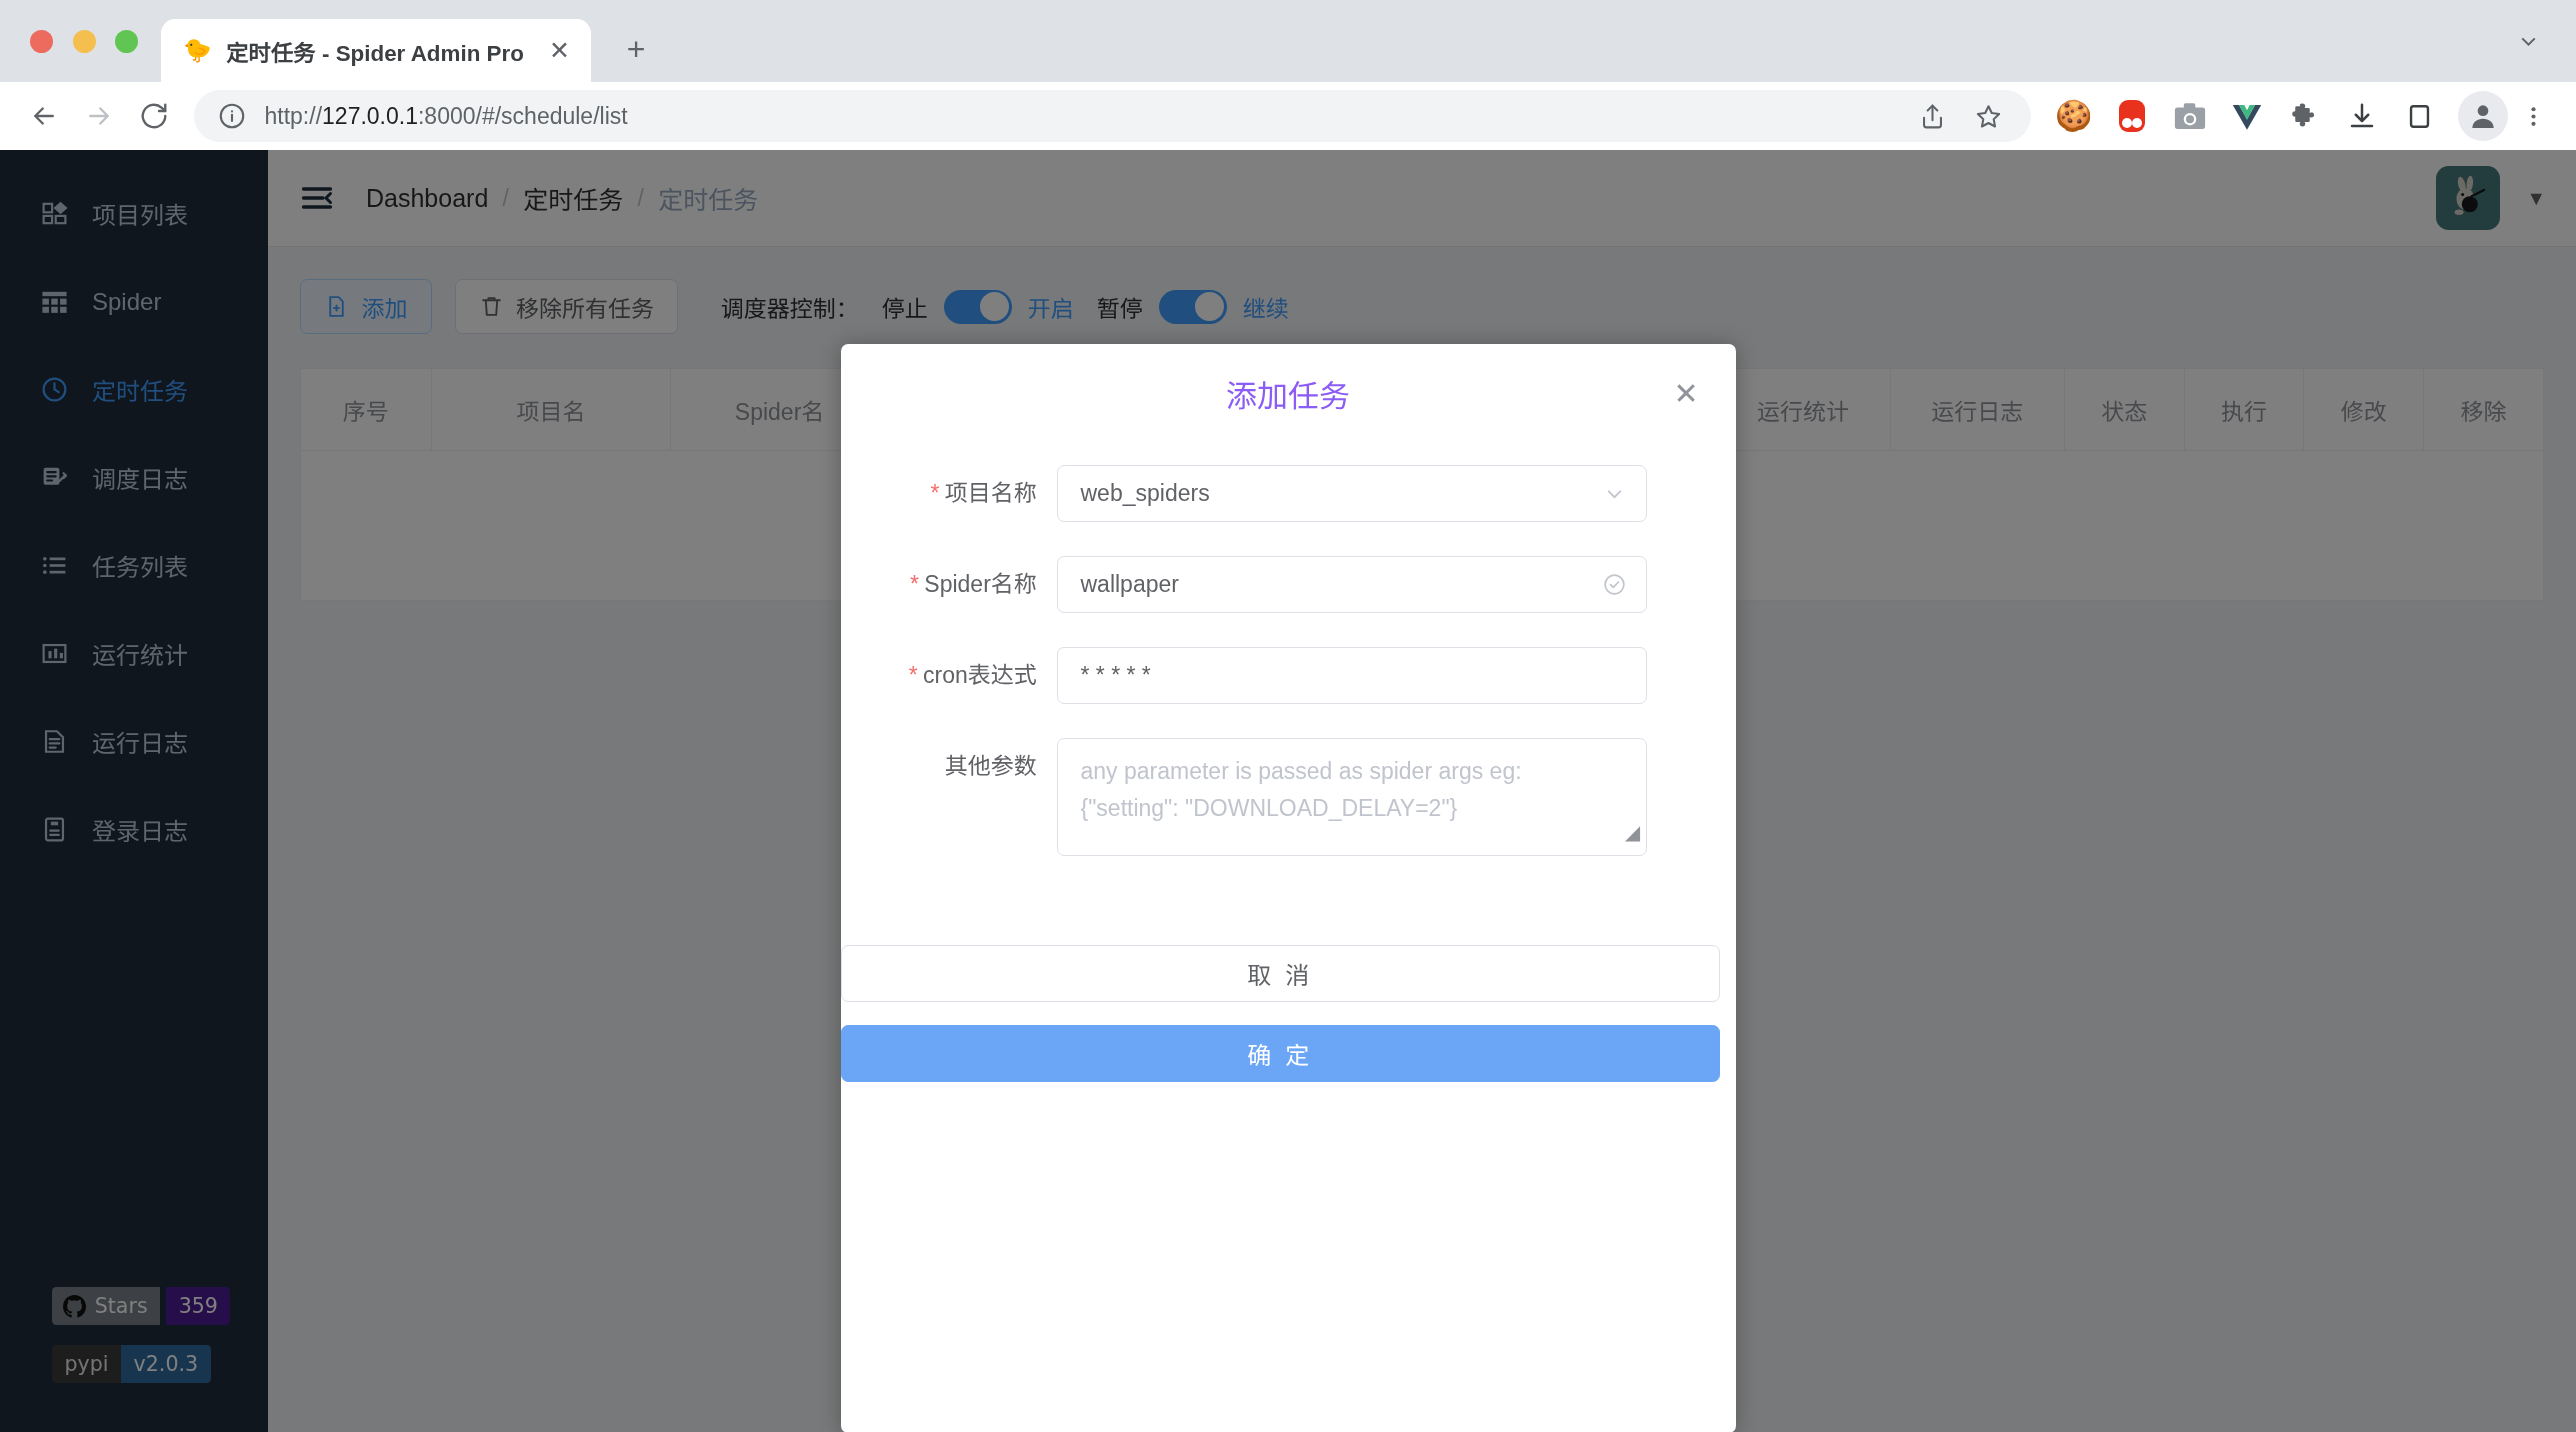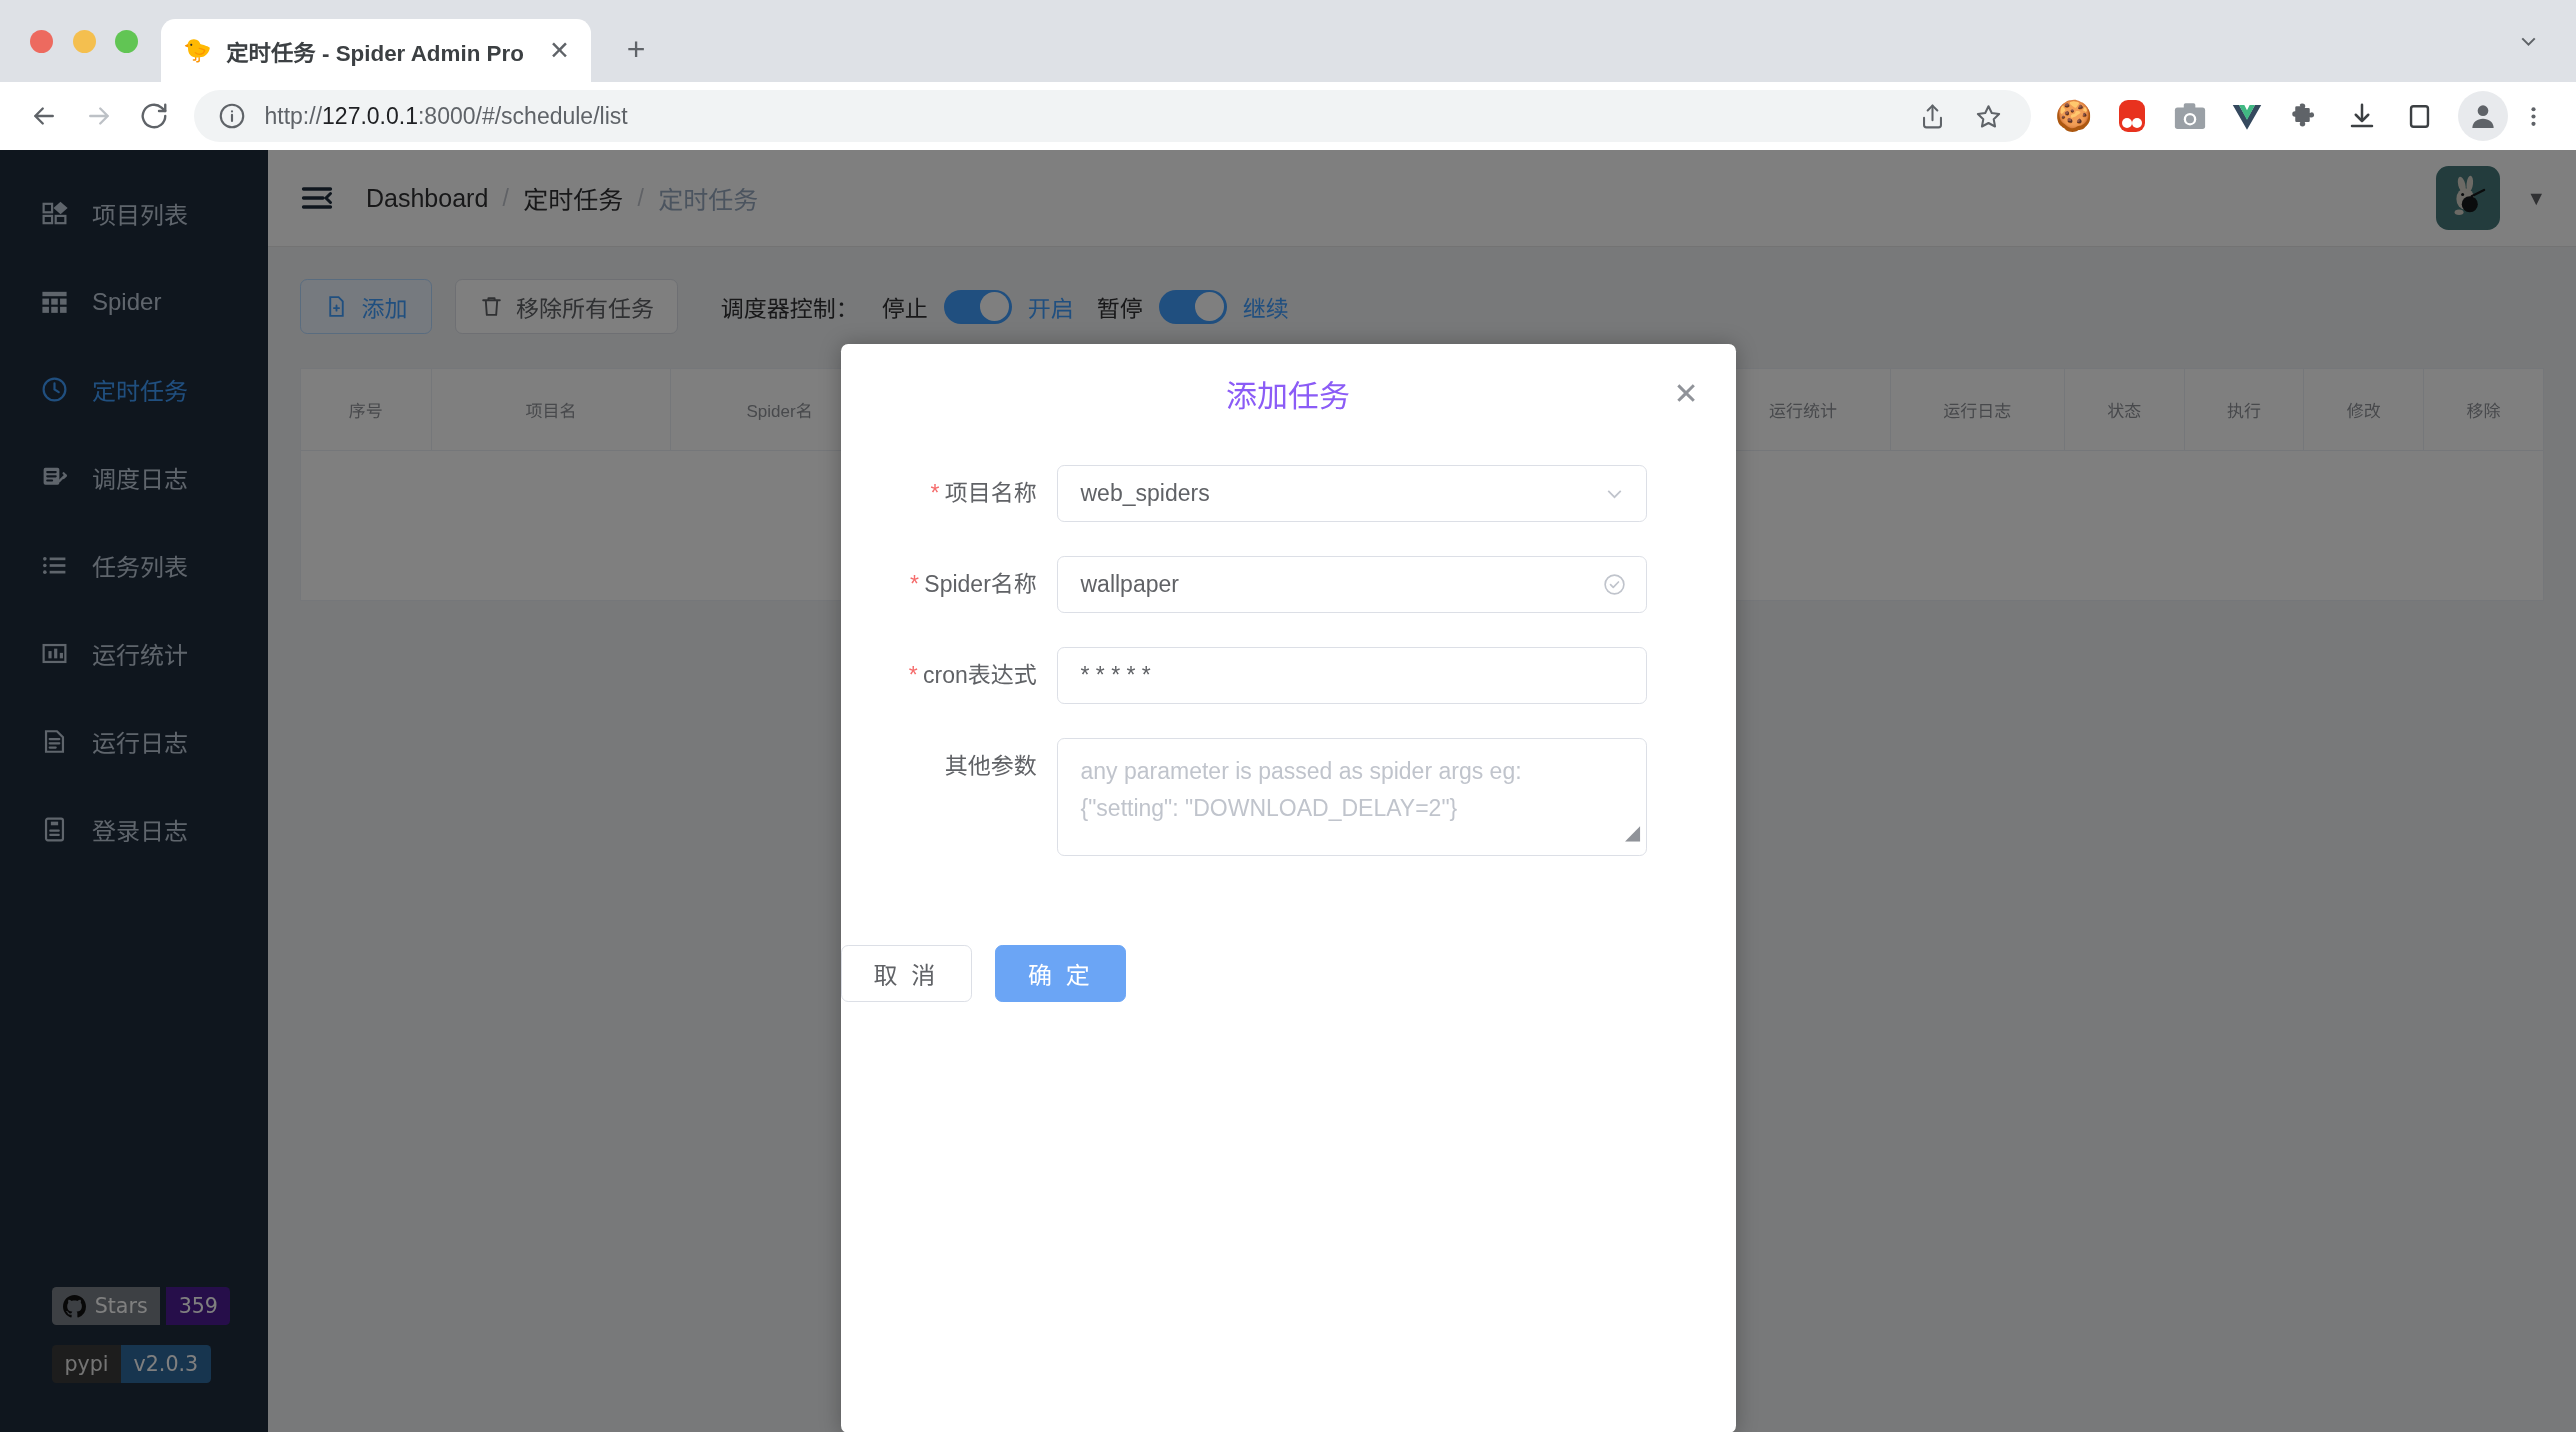--- a/index.html
+++ b/index.html
@@ -216,21 +216,21 @@
 
   table.tbl {
     width: 100%;
     border-collapse: collapse;
     background: #fff;
     border: 0.9px solid #ebeef5;
     table-layout: fixed;
   }
   table.tbl th {
     height: 82px;
-    font-size: 17px; font-weight: 400; color: #909399;
+    font-size: 23px; font-weight: 400; color: #909399;
     border-bottom: 0.9px solid #ebeef5;
     border-right: 0.9px solid #ebeef5;
     text-align: center;
     background: #fff;
   }
   table.tbl th:last-child { border-right: none; }
   .empty-row { height: 150px; background:#fff; border-bottom:0.9px solid #ebeef5; }
 
   
   .modal-wrap {
@@ -282,20 +282,21 @@
     background: #fff; padding: 14.3px 23px;
     font-size: 23px; color: #c0c4cc; line-height: 37px;
     position: relative; overflow: hidden;
   }
   .ta .grip {
     position:absolute; right:5.4px; bottom:3.6px; color:#909399; font-size:19.7px;
   }
   .modal-footer {
     display: flex; justify-content: flex-start; gap: 23px;
     padding: 55px 16px 41px 0;
+    flex-direction: column;
   }
   .mbtn {
     height: 57px; border-radius: 7.2px; font-size: 24px;
     display: inline-flex; align-items: center; justify-content: center;
     padding: 0 32px; cursor: pointer; letter-spacing: 3.6px;
   }
   .mbtn.cancel { background:#fff; border:0.9px solid #dcdfe6; color:#606266; }
   .mbtn.ok { background:#6ba5f5; border:0.9px solid #6ba5f5; color:#fff; }
 </style>
 </head>

